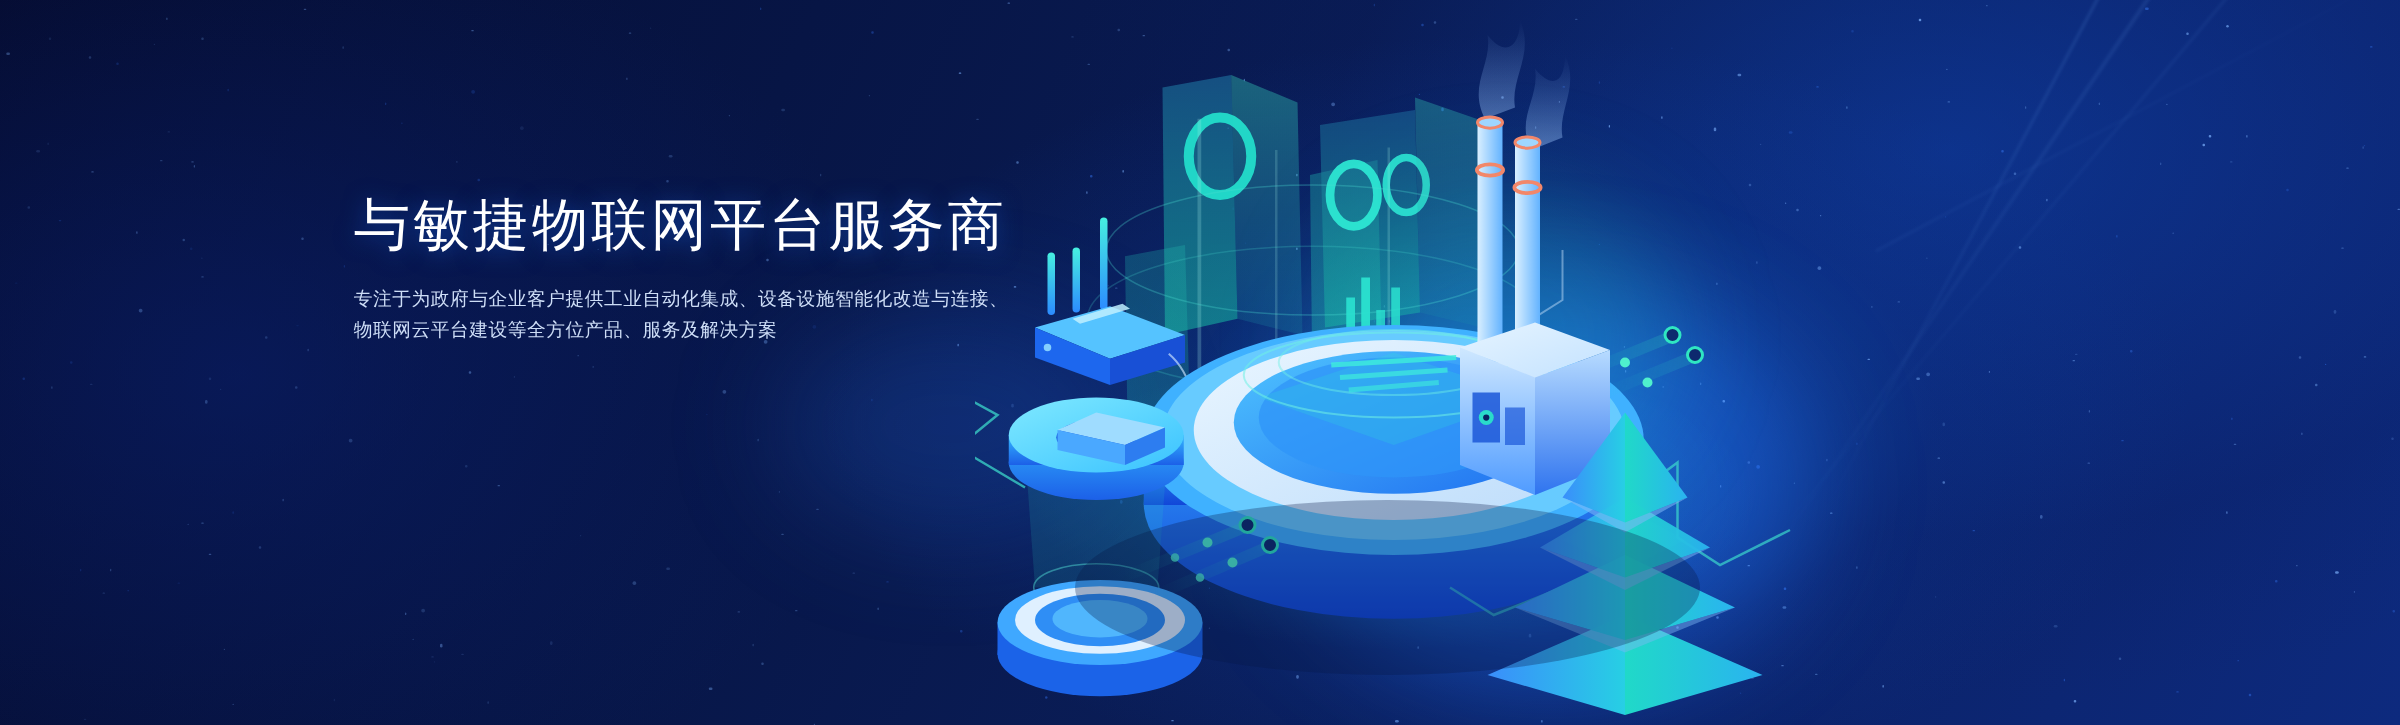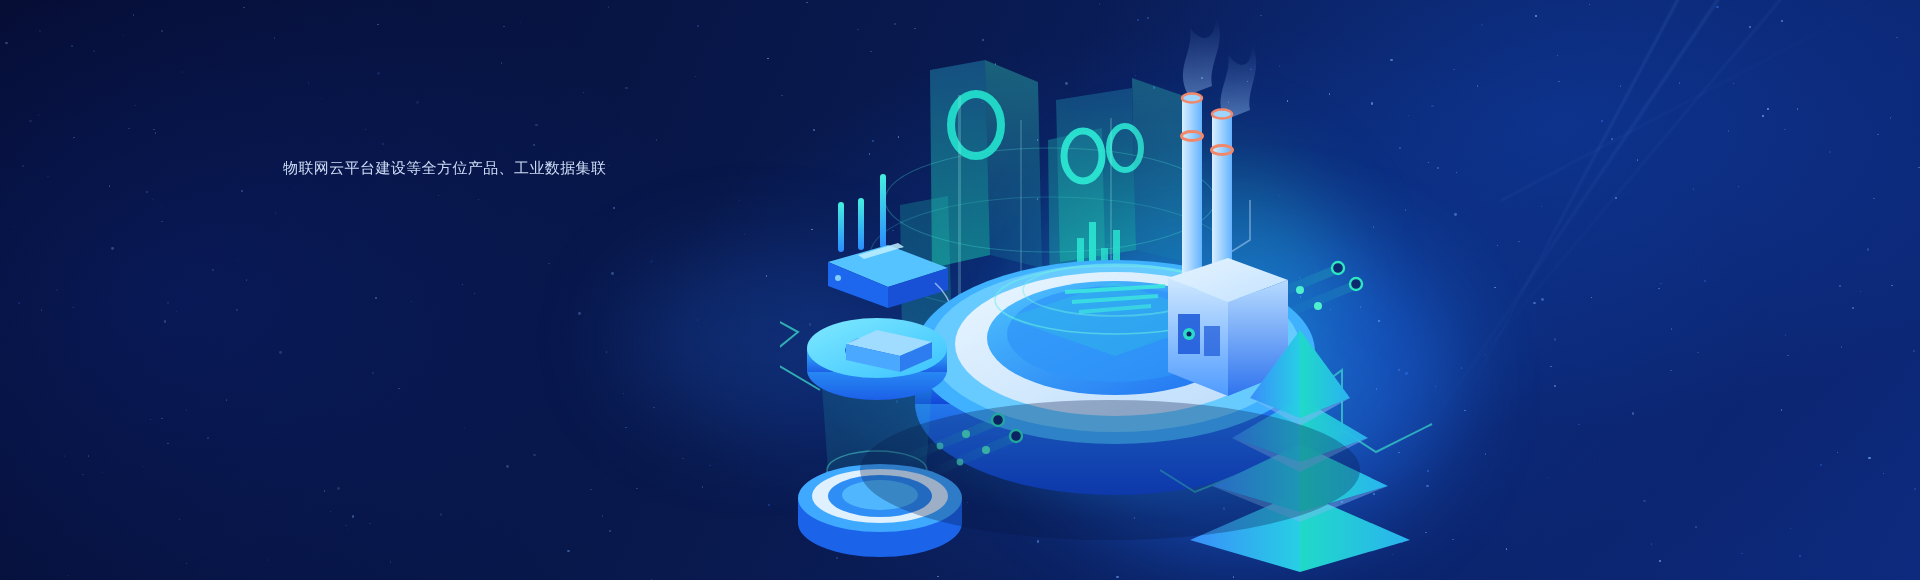--- a/index.html
+++ b/index.html
@@ -383,21 +383,23 @@
   <div class="ray" style="left:1700px;top:-40px;width:520px;height:2px;transform:rotate(118deg);opacity:.55;"></div>
   <div class="ray" style="left:1760px;top:-60px;width:620px;height:3px;transform:rotate(124deg);opacity:.4;"></div>
   <div class="ray" style="left:1840px;top:-70px;width:700px;height:2px;transform:rotate(130deg);opacity:.3;"></div>
   <div class="ray" style="left:1500px;top:200px;width:520px;height:2px;transform:rotate(-28deg);opacity:.22;"></div>
 
   <div class="glow-soft" style="left:1030px;top:230px;width:420px;height:320px;background:rgba(34,120,255,.42);"></div>
   <div class="glow-soft" style="left:1060px;top:150px;width:280px;height:240px;background:rgba(30,220,200,.22);"></div>
   <div class="glow-soft" style="left:620px;top:250px;width:280px;height:180px;background:rgba(30,90,200,.25);"></div>
 
   <div class="copy">
-    <div class="subtitle" style="margin-top:0">物联网云平台建设等全方位产品、工业数据集联</div>
+    <div class="title">与敏捷物联网平台服务商</div>
+    <div class="subtitle">专注于为政府与企业客户提供工业自动化集成、设备设施智能化改造与连接、</div>
+    <div class="subtitle" style="margin-top:0">物联网云平台建设等全方位产品、服务及解决方案</div>
   </div>
 
   <div class="art">
   <svg width="1140" height="580" viewBox="0 0 1140 580" xmlns="http://www.w3.org/2000/svg">
     <defs>
       <linearGradient id="gGlass" x1="0" y1="0" x2="0" y2="1">
         <stop offset="0" stop-color="#1d6f9e" stop-opacity=".78"></stop>
         <stop offset="1" stop-color="#19c9a8" stop-opacity=".62"></stop>
       </linearGradient>
       <linearGradient id="gGlass2" x1="0" y1="0" x2="1" y2="1">

